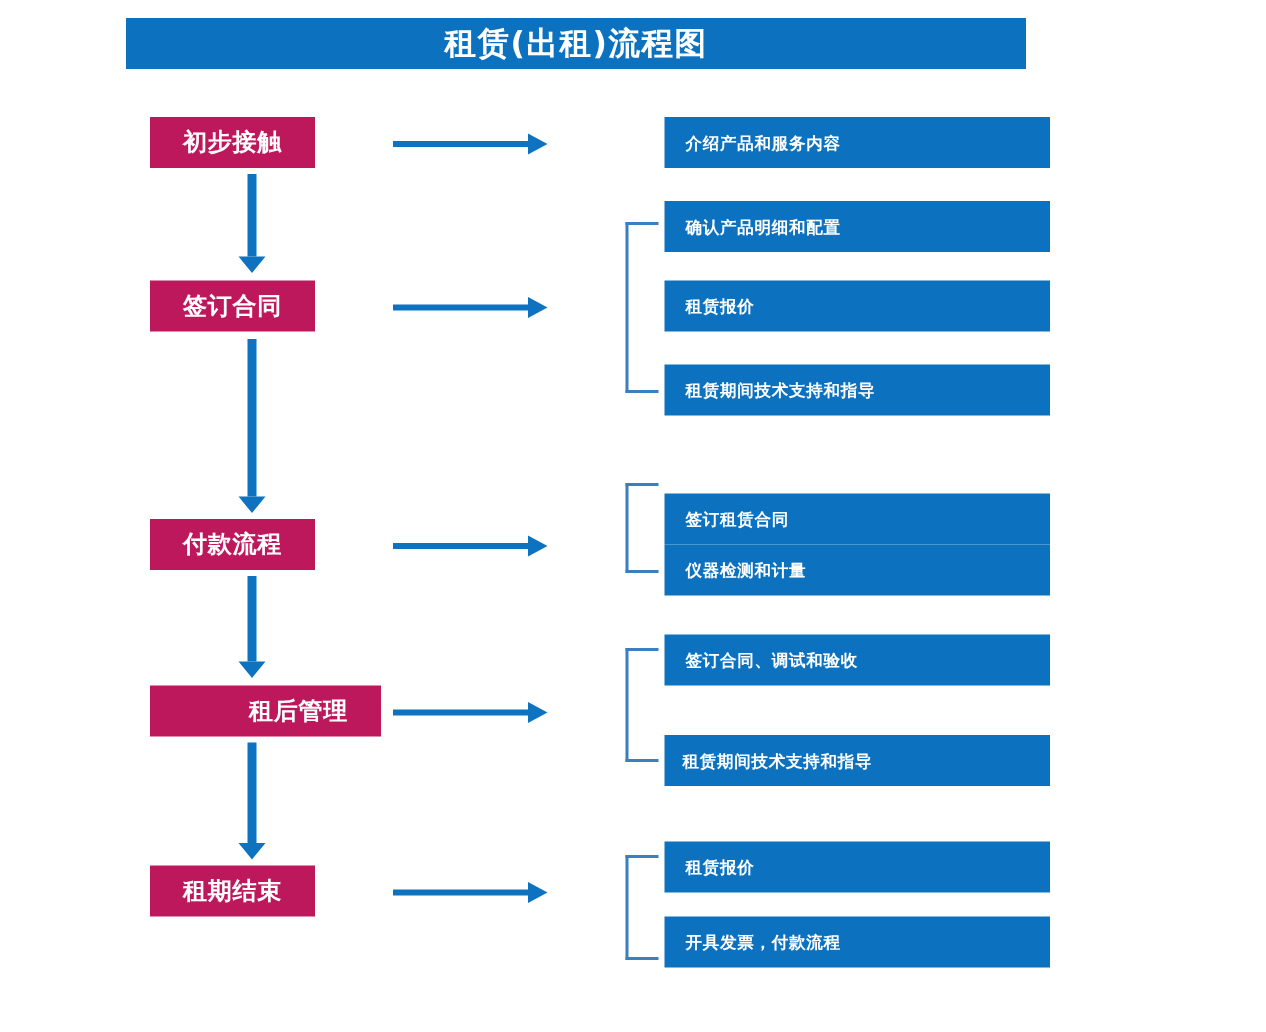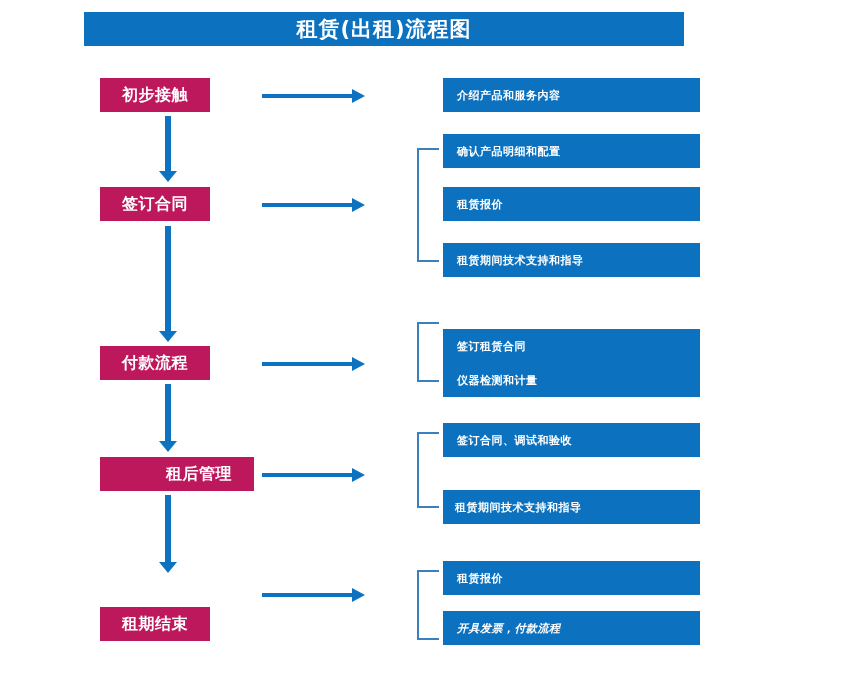--- a/index.html
+++ b/index.html
@@ -134,21 +134,21 @@
 
 <div id="canvas">
 
   <div class="title-bar">租赁(出租)流程图</div>
 
   <div id="stages">
       <div class="stage-box" style="top: 78px;">初步接触</div>
       <div class="stage-box" style="top: 187px;">签订合同</div>
       <div class="stage-box" style="top: 346px;">付款流程</div>
       <div class="stage-box" style="top: 457px; padding-left: 44px;">租后管理</div>
-      <div class="stage-box" style="top: 607px;">租期结束</div>
+      <div class="stage-box" style="top: 577px;">租期结束</div>
     </div>
   <div id="stage-arrows">
       <div class="v-arrow" style="top: 116px; height: 66px;">
         <div class="shaft" style="height: 55px;"></div>
         <div class="head" style="top: 55px;"></div>
       </div>
       <div class="v-arrow" style="top: 226px; height: 116px;">
         <div class="shaft" style="height: 105px;"></div>
         <div class="head" style="top: 105px;"></div>
       </div>
@@ -192,16 +192,16 @@
   <div id="details">
       <div class="detail-box" style="top: 78px;">介绍产品和服务内容</div>
       <div class="detail-box" style="top: 134px; text-align: right;">确认产品明细和配置</div>
       <div class="detail-box" style="top: 187px;">租赁报价</div>
       <div class="detail-box" style="top: 243px;">租赁期间技术支持和指导</div>
       <div class="detail-box" style="top: 329px; text-align: right;">签订租赁合同</div>
       <div class="detail-box" style="top: 363px; text-align: right;">仪器检测和计量</div>
       <div class="detail-box" style="top: 423px;">签订合同、调试和验收</div>
       <div class="detail-box" style="top: 490px; padding-left: 12px;">租赁期间技术支持和指导</div>
       <div class="detail-box" style="top: 561px;">租赁报价</div>
-      <div class="detail-box" style="top: 611px; font-style: italic;">开具发票，付款流程</div>
+      <div class="detail-box" style="top: 611px;">开具发票，付款流程</div>
     </div>
 
 </div>
 
 </body></html>

